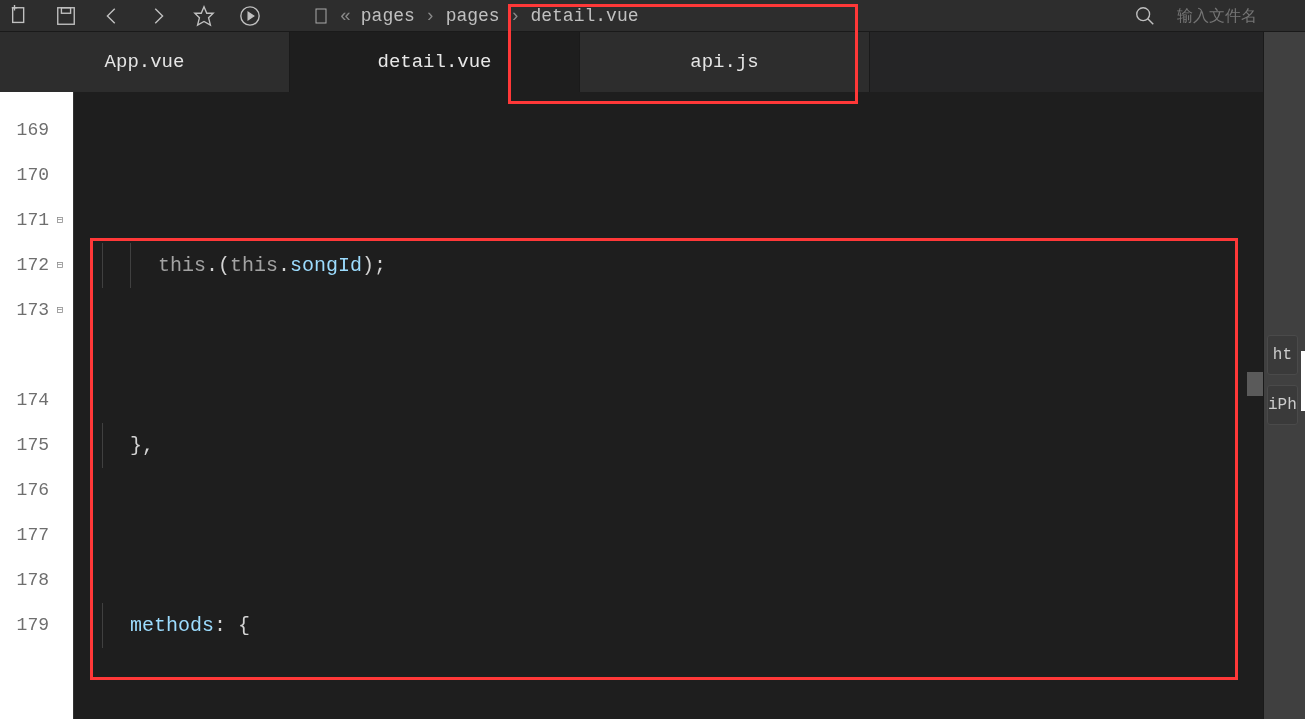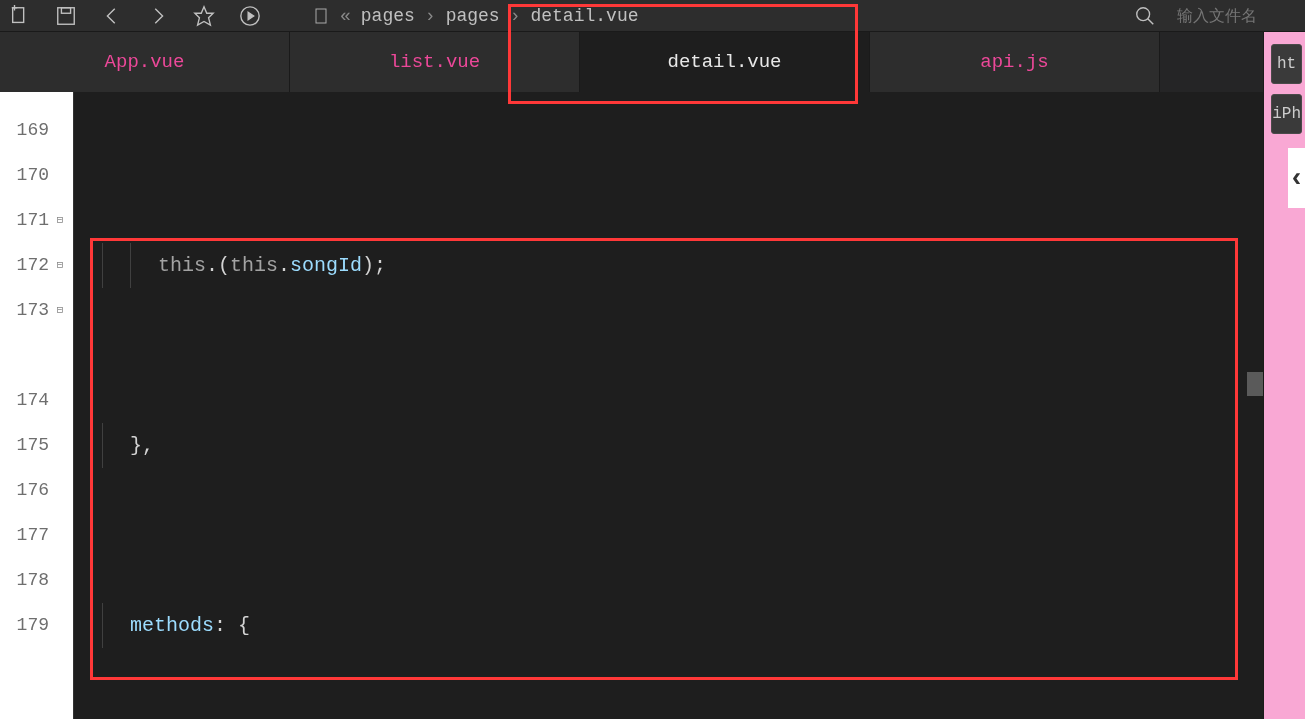--- a/index.html
+++ b/index.html
@@ -75,21 +75,21 @@
       height: 60px;
       background: #252526;
       display: flex;
       align-items: stretch;
     }
     .tab {
       flex: 0 0 290px;
       display: flex;
       align-items: center;
       justify-content: center;
-      color: #ec4899;
+      color: #e5e5e5;
       font-size: 19px;
       cursor: pointer;
       background: #2d2d2d;
       border-right: 1px solid #1a1a1a;
     }
     .tab.active {
       background: #1e1e1e;
       color: #e8e8e8;
     }
     .tabs-right {
@@ -163,25 +163,25 @@
       z-index: 50;
     }
     
     
     .side-panel {
       position: absolute;
       right: 0;
       top: 32px;
       width: 42px;
       height: calc(100% - 32px);
-      background: #f9a8d4;
+      background: #404040;
       border-left: 1px solid #1a1a1a;
       display: flex;
-      flex-direction: column;
-      align-items: flex-end;
+      flex-direction: row;
+      align-items: center;
     }
     .side-buttons-row {
       display: flex;
       flex-direction: column;
       gap: 2px;
       margin-top: 8px;
     }
     .side-btn {
       background: #3a3a3a;
       border: 1px solid #4a4a4a;
@@ -280,21 +280,20 @@
           <circle cx="10" cy="10" r="7"></circle>
           <line x1="15" y1="15" x2="21" y2="21"></line>
         </svg>
     </span>
     <input type="text" placeholder="输入文件名" style="">
   </div>
 </div>
 
 <div class="tabs">
   <div class="tab">App.vue</div>
-  <div class="tab">list.vue</div>
   <div class="tab active">detail.vue</div>
   <div class="tab">api.js</div>
   <div class="tabs-right">We</div>
 </div>
 
 <div class="editor">
   <div class="gutter">
     <div class="gutter-line">
         <span>169</span>
         <span class="fold-icon"></span>

